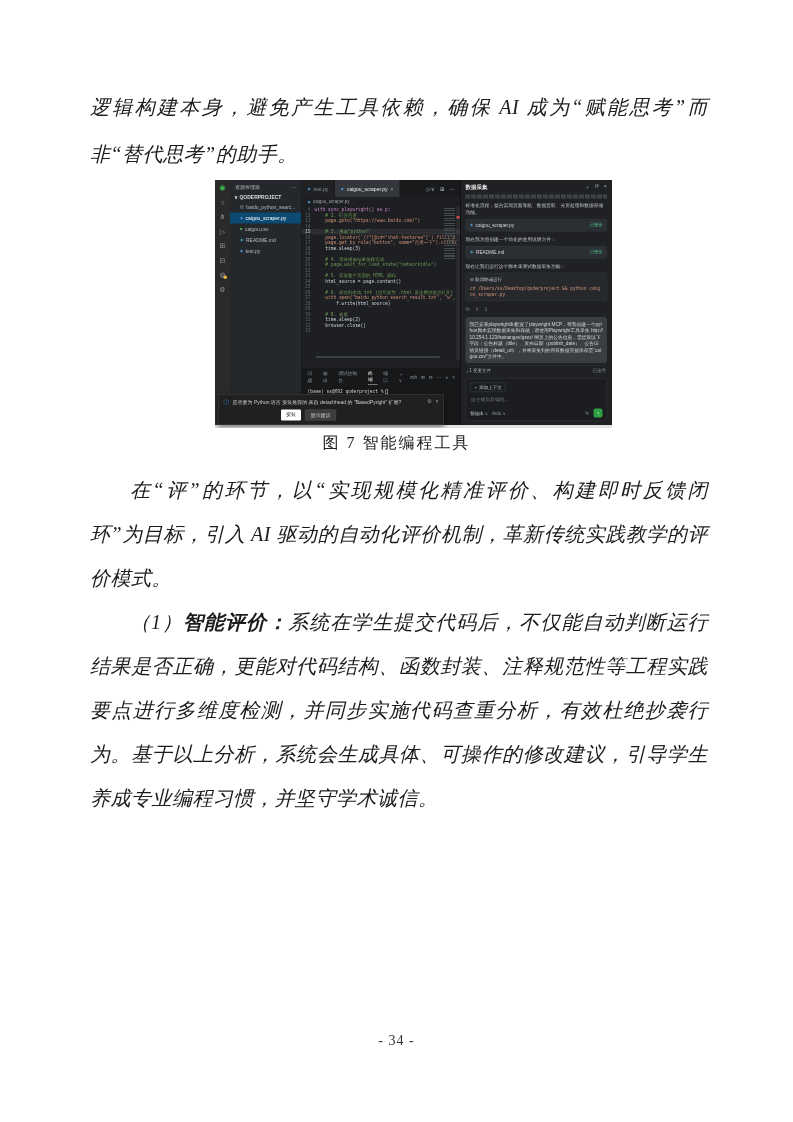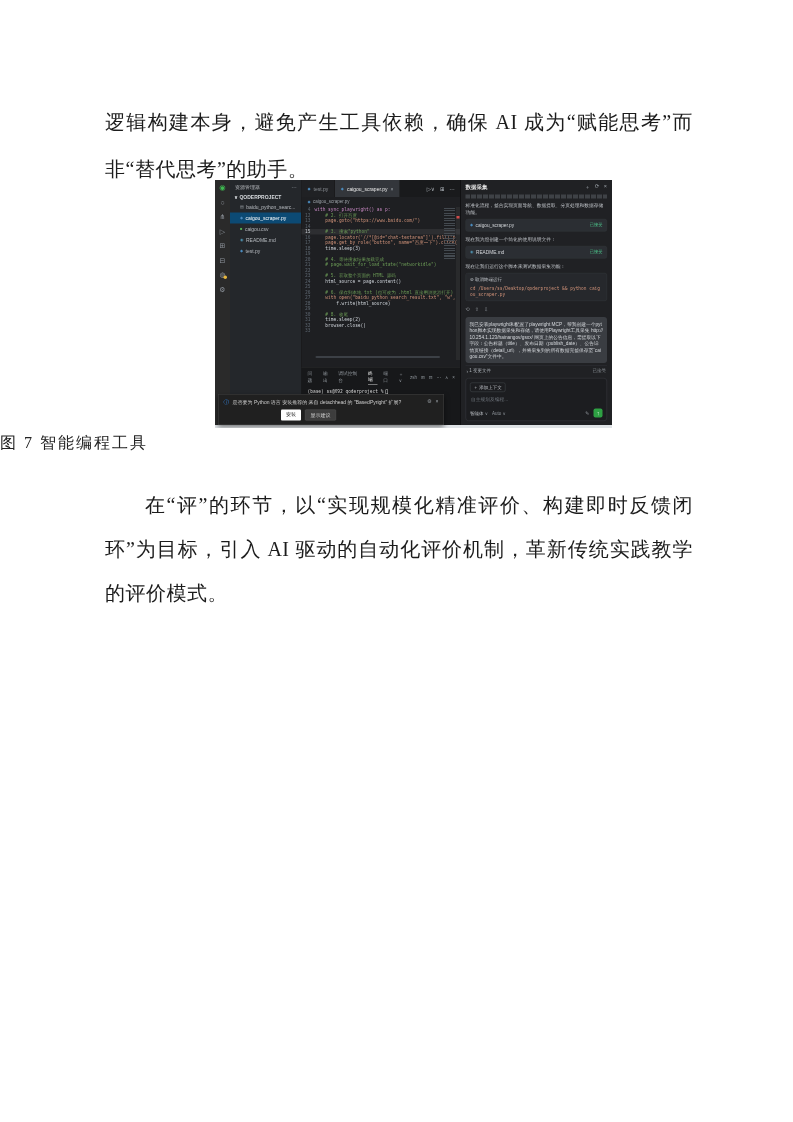--- a/index.html
+++ b/index.html
@@ -1,26 +1,26 @@
 <!DOCTYPE html>
 <html><head>
 <meta charset="utf-8">
 <style>
   html,body{margin:0;padding:0;background:#ffffff;}
   .page{position:relative;width:793px;height:1122px;background:#fff;overflow:hidden;
         font-family:"Liberation Serif","DejaVu Serif",serif;color:#1c1c1c;}
   
   .doctext{position:absolute;left:90px;width:618px;font-size:20px;line-height:47px;
            text-align:justify;letter-spacing:.5px;}
-  .doctext p{margin:15px;}
+  .doctext p{margin:0;font-style:italic;}
   .para1{top:84px;}
   .lower{top:468px;line-height:44px;}
   .ind{text-indent:2em;}
   .lead-bold{font-weight:bold;}
-  .caption{position:absolute;top:433px;left:0;width:100%;
+  .caption{position:absolute;top:433px;left:0;width:100%;text-align:center;
            font-size:16px;letter-spacing:2px;color:#222;}
   .pageno{position:absolute;top:1033px;left:0;width:100%;text-align:center;
           font-size:14px;color:#333;letter-spacing:1px;}
   
   .fig{position:absolute;left:215px;top:180px;width:397px;height:248px;overflow:hidden;background:#1e1f22;}
   .fx{position:relative;width:794px;height:496px;transform:scale(.5);transform-origin:0 0;
       font-family:"Liberation Sans","DejaVu Sans",sans-serif;color:#c8c8c8;}
   
   .abar{position:absolute;left:0;top:0;width:30px;height:490px;background:#2a2a2a;
         display:flex;flex-direction:column;align-items:center;padding-top:8px;gap:15px;box-sizing:border-box;}
@@ -379,15 +379,17 @@
       </div>
 
       <div class="botstrip"></div>
     </div>
   </div>
 
   <div class="caption">图 7 智能编程工具</div>
 
   <div class="doctext lower">
     <p class="ind">在“评”的环节，以“实现规模化精准评价、构建即时反馈闭环”为目标，引入 AI 驱动的自动化评价机制，革新传统实践教学的评价模式。</p>
+    <p class="ind"><span>（1）</span><span class="lead-bold">智能评价：</span><span>系统在学生提交代码后，不仅能自动判断运行结果是否正确，更能对代码结构、函数封装、注释规范性等工程实践要点进行多维度检测，并同步实施代码查重分析，有效杜绝抄袭行为。基于以上分析，系统会生成具体、可操作的修改建议，引导学生养成专业编程习惯，并坚守学术诚信。</span></p>
   </div>
 
+  <div class="pageno">- 34 -</div>
 </div>
 
 </body></html>

